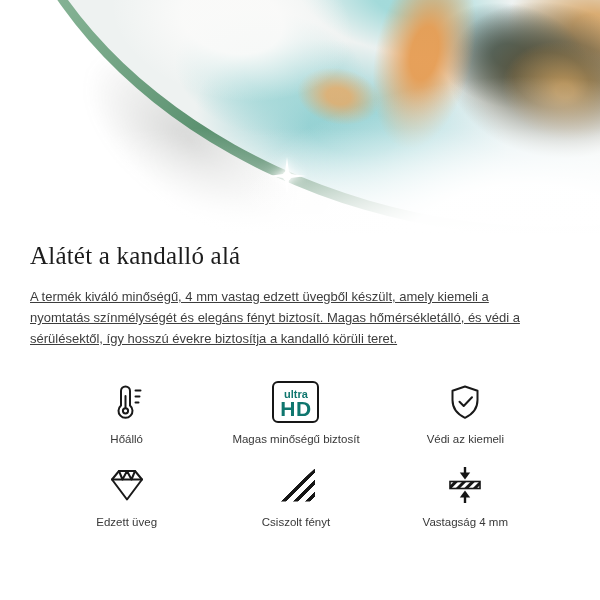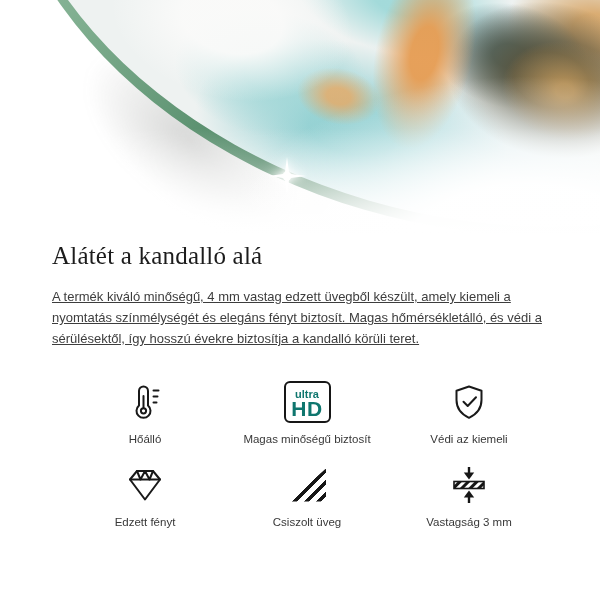--- a/index.html
+++ b/index.html
@@ -75,21 +75,21 @@
   .sparkle {
     position: absolute;
     left: 267px;
     top: 156px;
     width: 40px;
     height: 40px;
     filter: drop-shadow(0 0 3px #ffffff) drop-shadow(0 0 7px rgba(255,255,255,0.85));
   }
 
   
-  .content { padding: 8px 38px 0 52px; }
+  .content { padding: 8px 38px 0 30px; }
   .title {
     font-family: "Liberation Serif", "DejaVu Serif", serif;
     font-weight: 400;
     font-size: 25px;
     line-height: 30px;
     color: #1c1c1c;
     letter-spacing: 0.2px;
   }
   .description {
     margin-top: 15px;
@@ -209,43 +209,43 @@
       </div>
 
       <div class="feature">
         <div class="icon-wrap">
           <svg width="40" height="40" viewBox="0 0 40 40" fill="none" stroke="#191919" stroke-width="2" stroke-linecap="round" stroke-linejoin="round">
             <path d="M12 6 H28 L35 14.5 L20 34.5 L5 14.5 Z"></path>
             <path d="M5 14.5 H35"></path>
             <path d="M12 6 L15.5 14.5 L20 6 L24.5 14.5 L28 6"></path>
           </svg>
         </div>
-        <div class="feature-label">Edzett fényt</div>
+        <div class="feature-label">Edzett üveg</div>
       </div>
 
       <div class="feature">
         <div class="icon-wrap">
           <div class="stripe-triangle"></div>
         </div>
-        <div class="feature-label">Csiszolt üveg</div>
+        <div class="feature-label">Csiszolt fényt</div>
       </div>
 
       <div class="feature">
         <div class="icon-wrap">
           <svg width="40" height="40" viewBox="0 0 40 40">
             <defs>
               <pattern id="hatchp" width="6" height="6" patternUnits="userSpaceOnUse" patternTransform="rotate(45)">
                 <rect width="3" height="6" fill="#161616"></rect>
               </pattern>
             </defs>
             <line x1="20" y1="2" x2="20" y2="8" stroke="#161616" stroke-width="2.4"></line>
             <polygon points="14.8,7.5 25.2,7.5 20,14.5" fill="#161616"></polygon>
             <rect x="5" y="16.5" width="30" height="7" fill="url(#hatchp)" stroke="#161616" stroke-width="1.6"></rect>
             <line x1="20" y1="38" x2="20" y2="32" stroke="#161616" stroke-width="2.4"></line>
             <polygon points="14.8,32.5 25.2,32.5 20,25.5" fill="#161616"></polygon>
           </svg>
         </div>
-        <div class="feature-label">Vastagság 3 mm</div>
+        <div class="feature-label">Vastagság 4 mm</div>
       </div>
 
     </div>
   </div>
 </div>
 
 </body></html>

